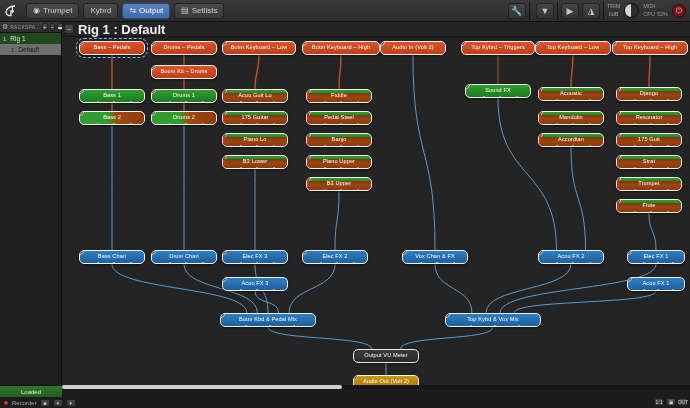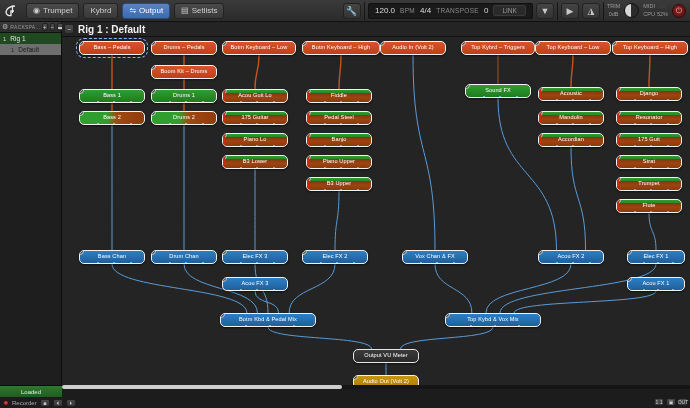--- a/index.html
+++ b/index.html
@@ -84,21 +84,21 @@
   #titlebar{
     position:absolute; left:62px; top:22px; width:628px; height:15px;
     background:#242424; border-bottom:1px solid #111;
     display:flex; align-items:center; gap:4px; padding-left:2px;
   }
   #titlebar .collapse{
     width:10px;height:10px;background:linear-gradient(#4a4a4a,#383838);
     border:1px solid #222;border-radius:2px;font-size:7px;color:#ccc;
     display:flex;align-items:center;justify-content:center;line-height:1;
   }
-  #titlebar .t{ font-size:10px; font-weight:bold; color:#f0f0f0; }
+  #titlebar .t{ font-size:13px; font-weight:bold; color:#f0f0f0; }
 
   
   #canvas{
     position:absolute; left:62px; top:37px; width:628px; height:348px;
     background:#242424; overflow:hidden;
   }
   #wires{ position:absolute; left:0; top:0; width:628px; height:348px; }
 
   
   .node{
@@ -195,28 +195,20 @@
   </div>
   <div class="tbtn">
     <span class="gl">▤</span>
     <span>Setlists</span>
   </div>
 
   <div class="tb-right">
     <div class="iconbtn">🔧</div>
     <div class="tb-sep"></div>
 
-    <div class="transport">
-      <span>120.0</span>
-      <span class="lbl">BPM</span>
-      <span>4/4</span>
-      <span class="lbl">TRANSPOSE</span>
-      <span>0</span>
-      <span class="linkbtn">LINK</span>
-    </div>
 
     <div class="iconbtn" style="margin-left:3px">▼</div>
     <div class="tb-sep"></div>
     <div class="iconbtn">▶</div>
     <div class="iconbtn" style="margin-left:3px">◮</div>
     <div class="tb-sep"></div>
 
     <div class="stack2">
       <b>TRIM</b>
       <b>0dB</b>

